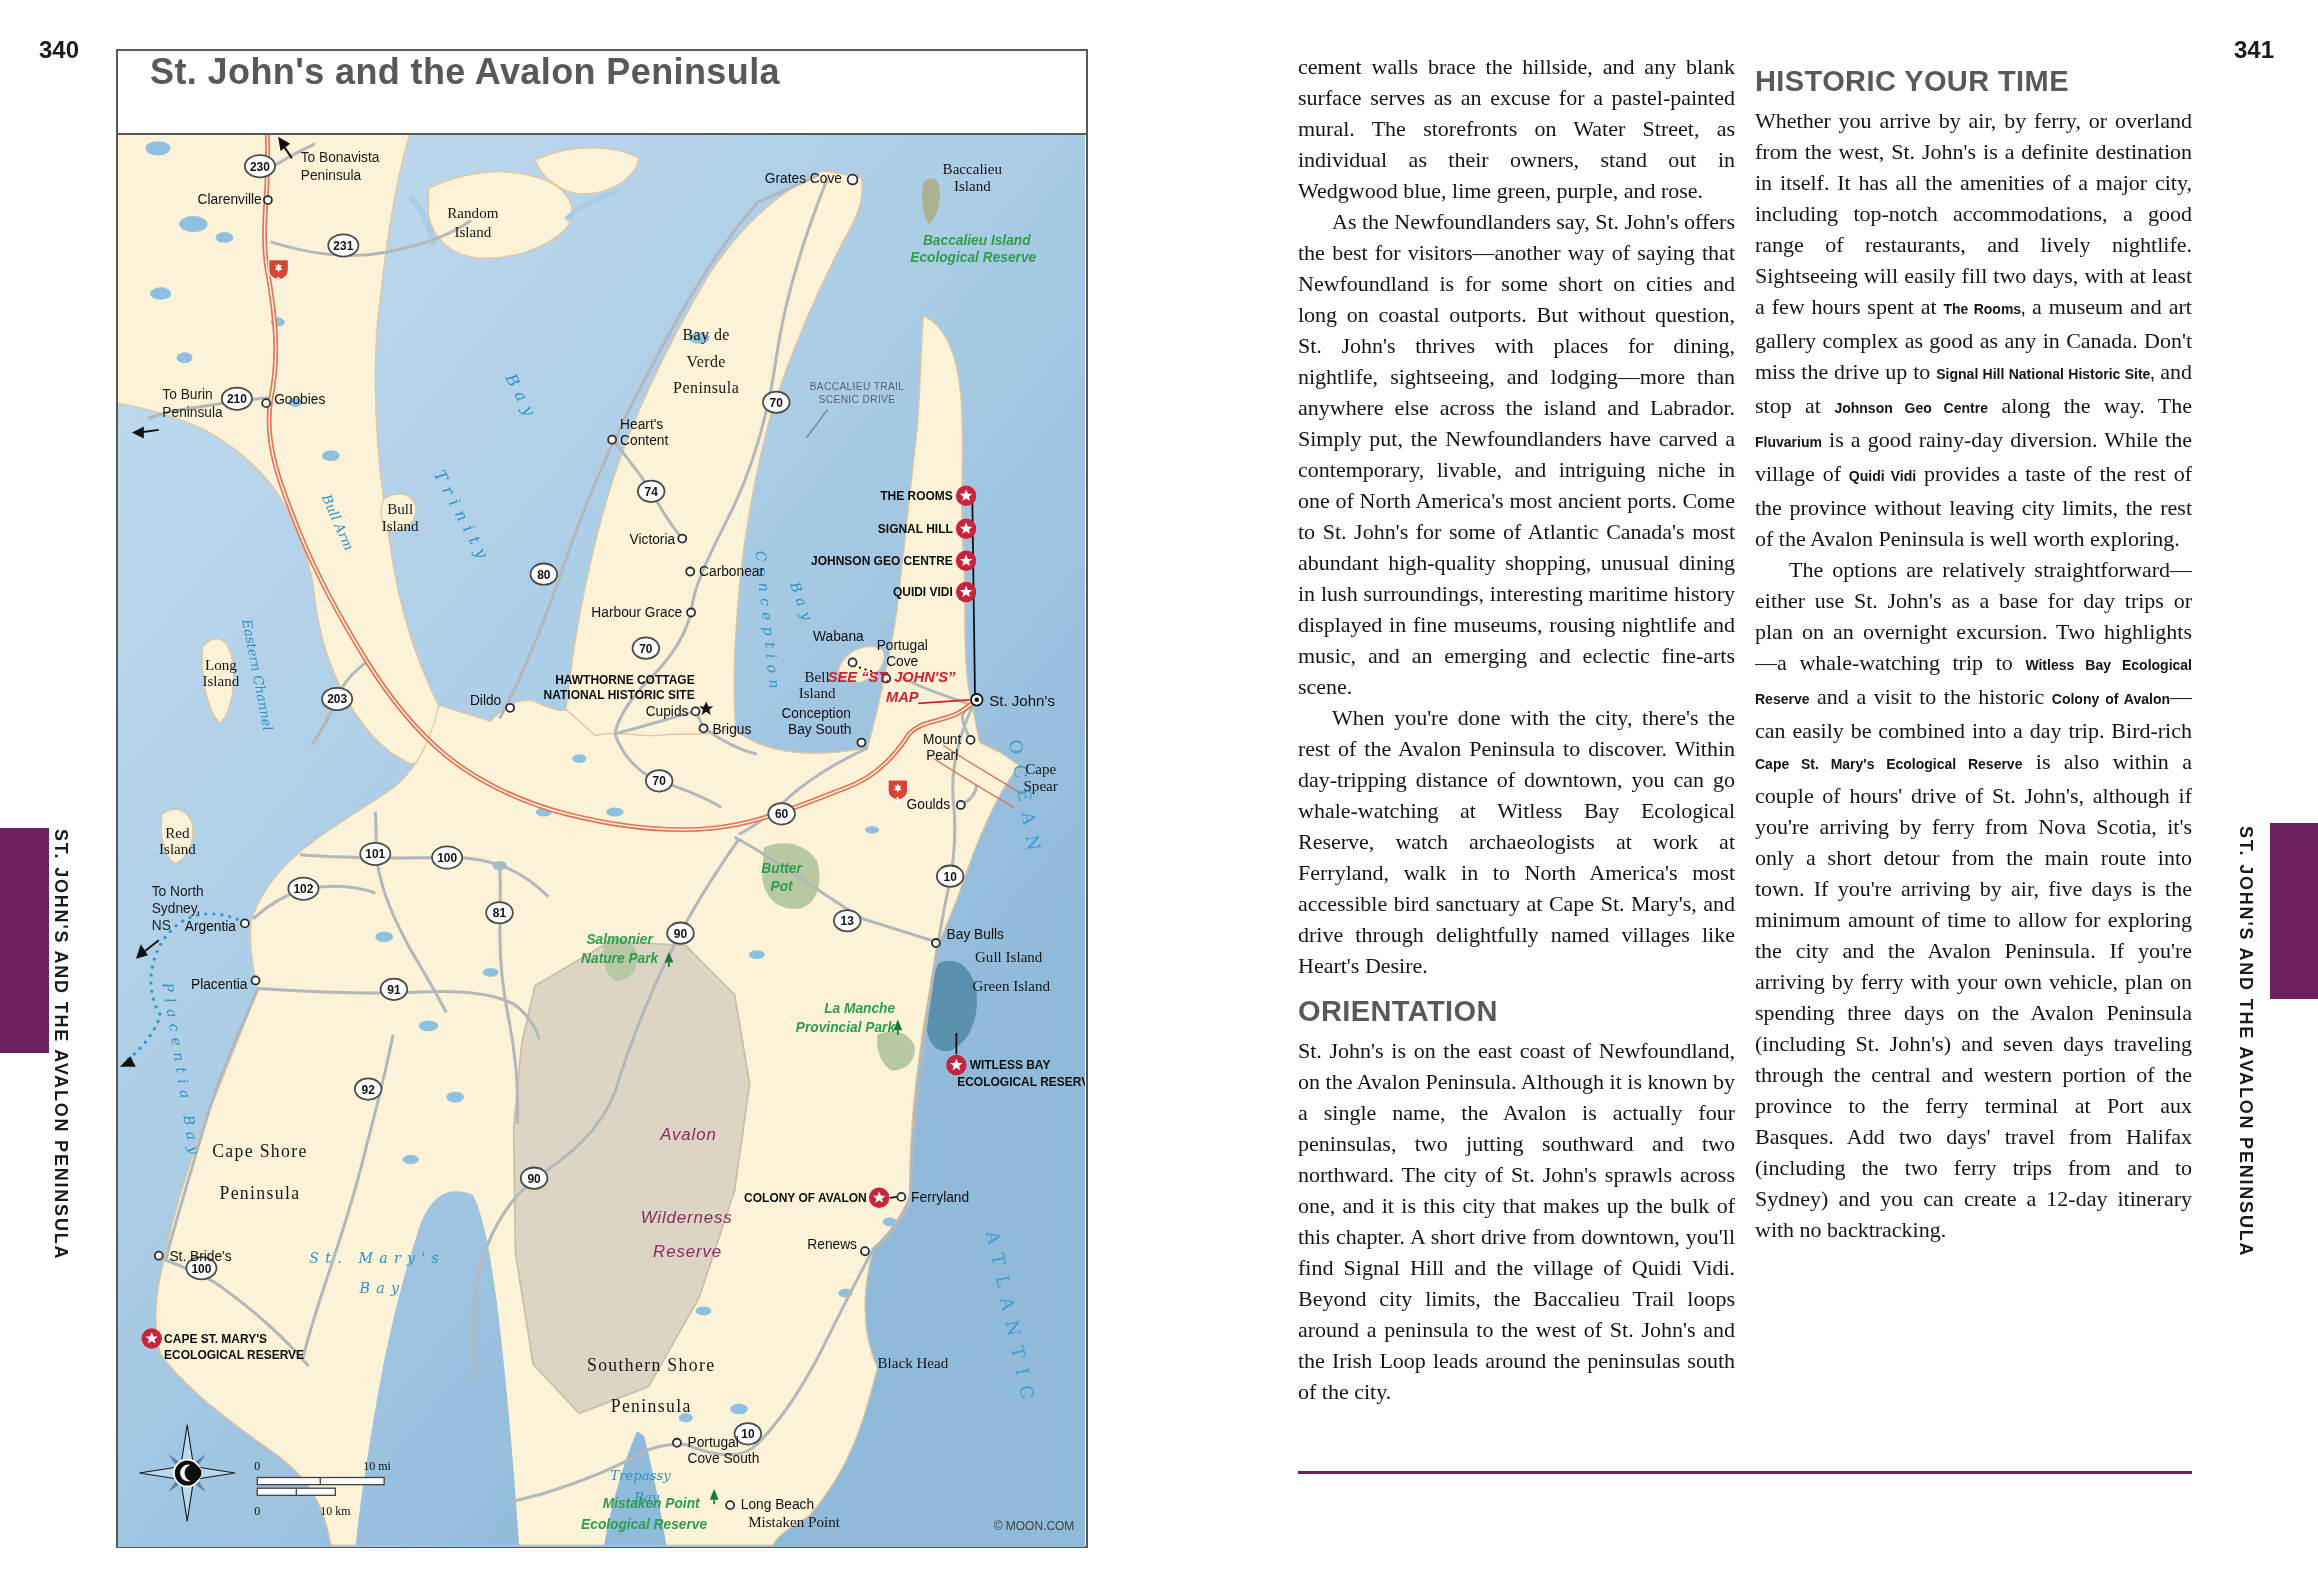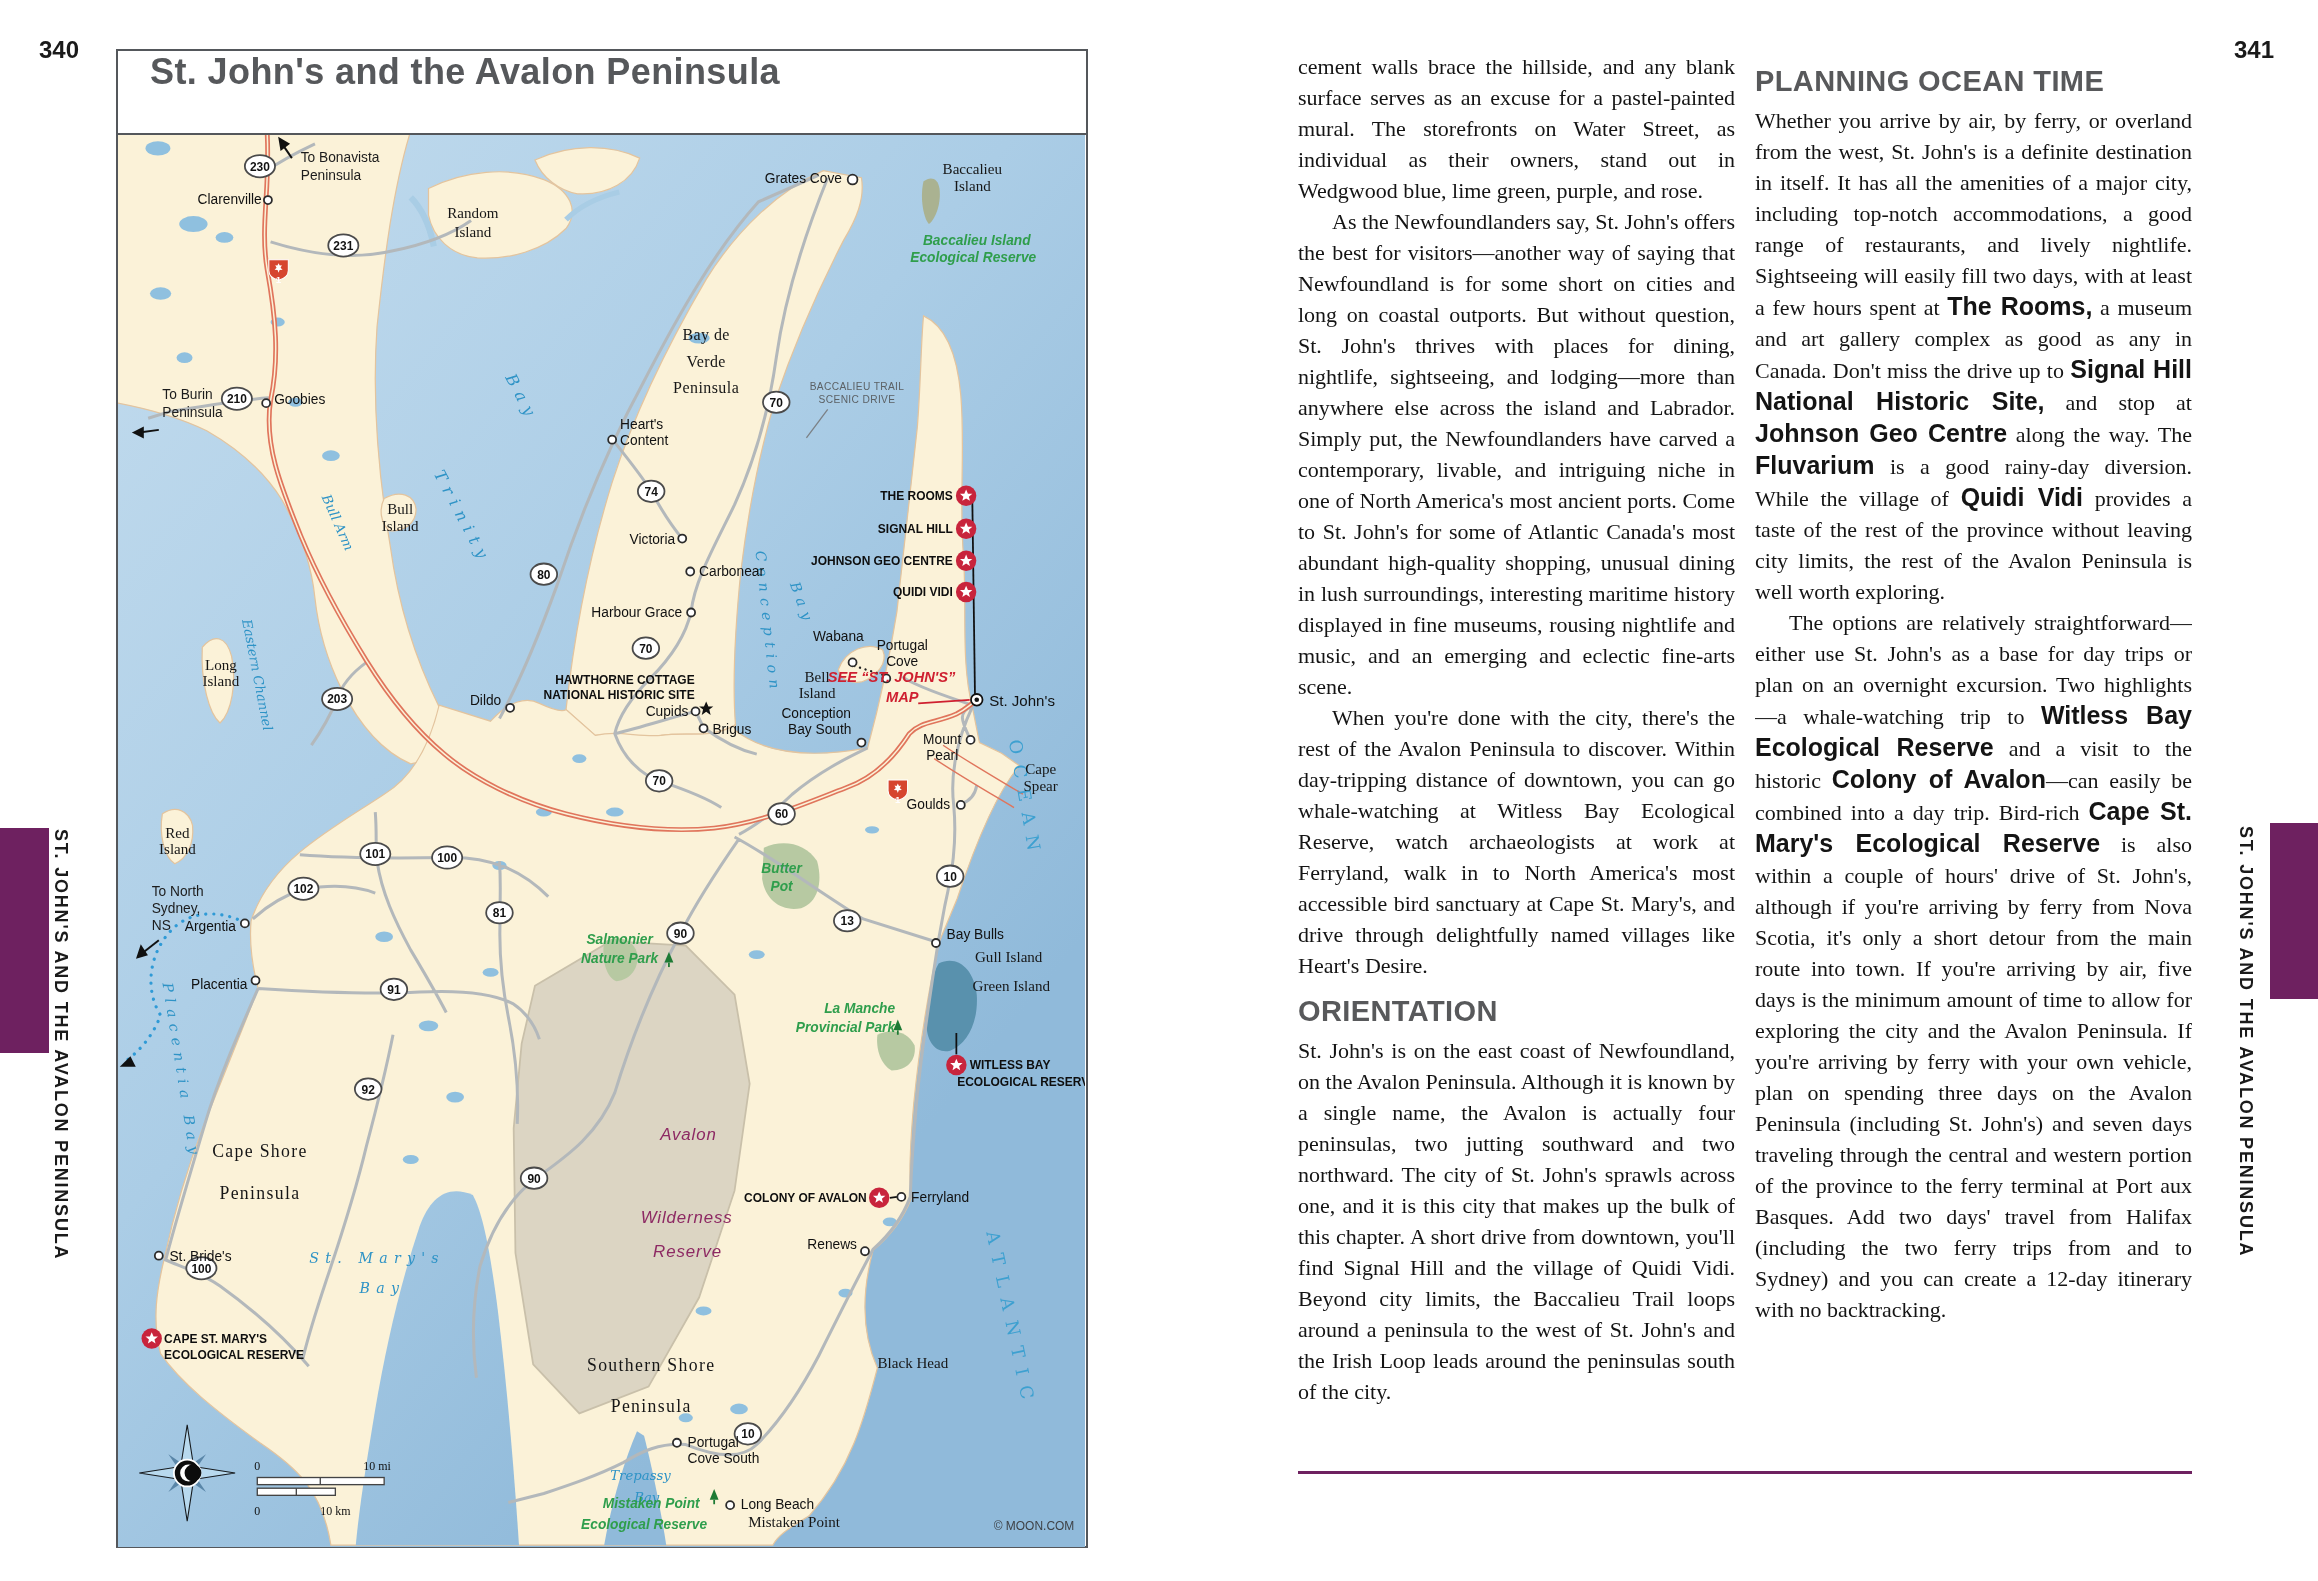--- a/index.html
+++ b/index.html
@@ -32,21 +32,21 @@
   .cred{font:13.5px "Liberation Sans",sans-serif;fill:#3e4247;}
   .shldN{font:bold 11px "Liberation Sans",sans-serif;fill:#fff;}
   
   .col{position:absolute;top:51px;width:437px;height:1420px;overflow:hidden;
        font-family:"Liberation Serif",serif;font-size:22px;line-height:31px;color:#141414;
        text-align:justify;}
   .col p{margin:0;}
   .col p.ind{text-indent:34px;}
   .col h2{font:bold 29px "Liberation Sans",sans-serif;color:#58595b;letter-spacing:0.4px;
           margin:14.3px 0 7.1px 0;}
-  .bs{font-family:"Liberation Sans",sans-serif;font-weight:bold;font-size:25px;}
+  .bs{font-family:"Liberation Sans",sans-serif;font-weight:bold;font-size:14px;}
   .cap-rule{position:absolute;left:1298px;top:1471px;width:894px;height:2.7px;background:#6e2160;}
   .caption{position:absolute;left:1298px;top:1487px;width:901px;
            font:21px "Liberation Sans",sans-serif;color:#111;}
   .caption .lbl{font-weight:bold;color:#6e2160;}
   
   .pblock{position:absolute;background:#6e2160;}
   .vtext{position:absolute;writing-mode:vertical-rl;font:bold 18px "Liberation Sans",sans-serif;
          letter-spacing:1.8px;color:#1a1a1a;white-space:nowrap;}
 </style>
 </head>
@@ -454,21 +454,21 @@
 
   <div class="col" style="left:1298px;">
     <p>cement walls brace the hillside, and any blank surface serves as an excuse for a pastel-painted mural. The storefronts on Water Street, as individual as their owners, stand out in Wedgwood blue, lime green, purple, and rose.</p>
     <p class="ind">As the Newfoundlanders say, St. John's offers the best for visitors—another way of saying that Newfoundland is for some short on cities and long on coastal outports. But without question, St. John's thrives with places for dining, nightlife, sightseeing, and lodging—more than anywhere else across the island and Labrador. Simply put, the Newfoundlanders have carved a contemporary, livable, and intriguing niche in one of North America's most ancient ports. Come to St. John's for some of Atlantic Canada's most abundant high-quality shopping, unusual dining in lush surroundings, interesting maritime history displayed in fine museums, rousing nightlife and music, and an emerging and eclectic fine-arts scene.</p>
     <p class="ind">When you're done with the city, there's the rest of the Avalon Peninsula to discover. Within day-tripping distance of downtown, you can go whale-watching at Witless Bay Ecological Reserve, watch archaeologists at work at Ferryland, walk in to North America's most accessible bird sanctuary at Cape St. Mary's, and drive through delightfully named villages like Heart's Desire.</p>
     <h2>ORIENTATION</h2>
     <p>St. John's is on the east coast of Newfoundland, on the Avalon Peninsula. Although it is known by a single name, the Avalon is actually four peninsulas, two jutting southward and two northward. The city of St. John's sprawls across one, and it is this city that makes up the bulk of this chapter. A short drive from downtown, you'll find Signal Hill and the village of Quidi Vidi. Beyond city limits, the Baccalieu Trail loops around a peninsula to the west of St. John's and the Irish Loop leads around the peninsulas south of the city.</p>
   </div>
 
   <div class="col" style="left:1755px;">
-    <h2>PLANNING OCEAN TIME</h2>
+    <h2>HISTORIC YOUR TIME</h2>
     <p><span>Whether you arrive by air, by ferry, or overland from the west, St. John's is a definite destination in itself. It has all the amenities of a major city, including top-notch accommodations, a good range of restaurants, and lively nightlife. Sightseeing will easily fill two days, with at least a few hours spent at </span><span class="bs">The Rooms,</span><span> a museum and art gallery complex as good as any in Canada. Don't miss the drive up to </span><span class="bs">Signal Hill National Historic Site,</span><span> and stop at </span><span class="bs">Johnson Geo Centre</span><span> along the way. The </span><span class="bs">Fluvarium</span><span> is a good rainy-day diversion. While the village of </span><span class="bs">Quidi Vidi</span><span> provides a taste of the rest of the province without leaving city limits, the rest of the Avalon Peninsula is well worth exploring.</span></p>
     <p class="ind"><span>The options are relatively straightforward—either use St. John's as a base for day trips or plan on an overnight excursion. Two highlights—a whale-watching trip to </span><span class="bs">Witless Bay Ecological Reserve</span><span> and a visit to the historic </span><span class="bs">Colony of Avalon</span><span>—can easily be combined into a day trip. Bird-rich </span><span class="bs">Cape St. Mary's Ecological Reserve</span><span> is also within a couple of hours' drive of St. John's, although if you're arriving by ferry from Nova Scotia, it's only a short detour from the main route into town. If you're arriving by air, five days is the minimum amount of time to allow for exploring the city and the Avalon Peninsula. If you're arriving by ferry with your own vehicle, plan on spending three days on the Avalon Peninsula (including St. John's) and seven days traveling through the central and western portion of the province to the ferry terminal at Port aux Basques. Add two days' travel from Halifax (including the two ferry trips from and to Sydney) and you can create a 12-day itinerary with no backtracking.</span></p>
   </div>
 
   <div class="cap-rule"></div>
 
   <div class="pblock" style="left:0;top:828px;width:49px;height:225px;"></div>
   <div class="vtext" style="left:50px;top:829px;">ST. JOHN'S AND THE AVALON PENINSULA</div>
 
   <div class="vtext" style="left:2235px;top:826px;">ST. JOHN'S AND THE AVALON PENINSULA</div>

